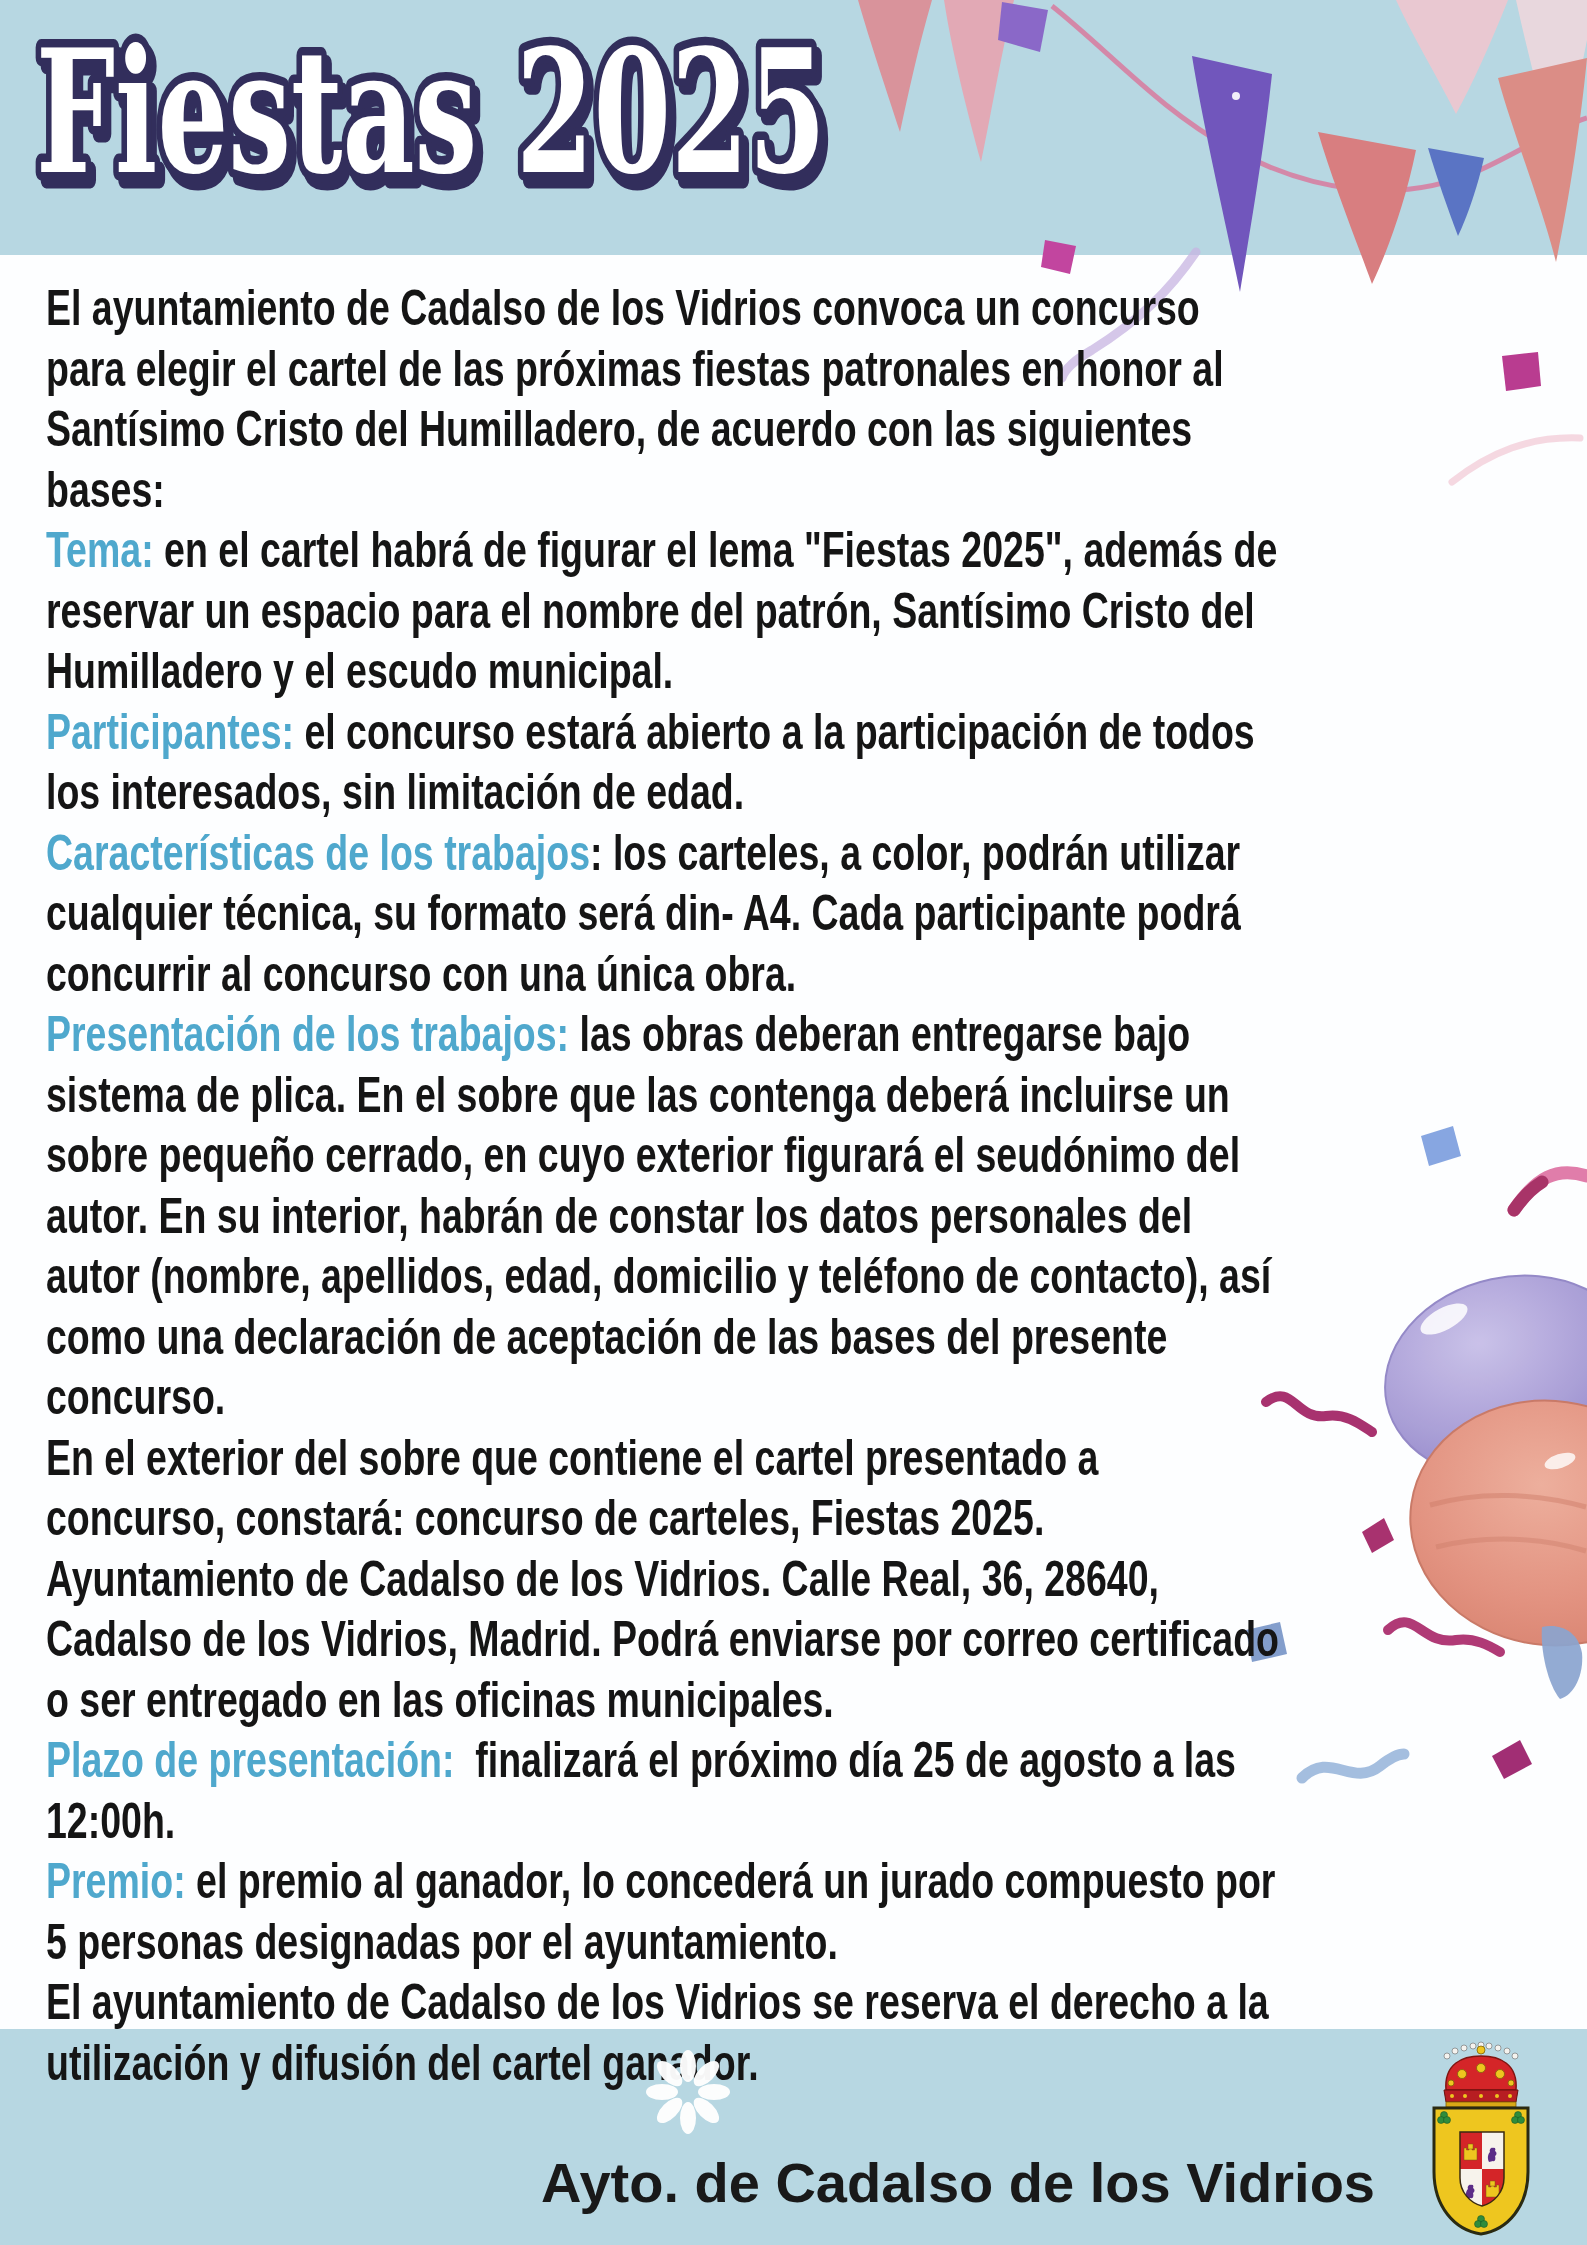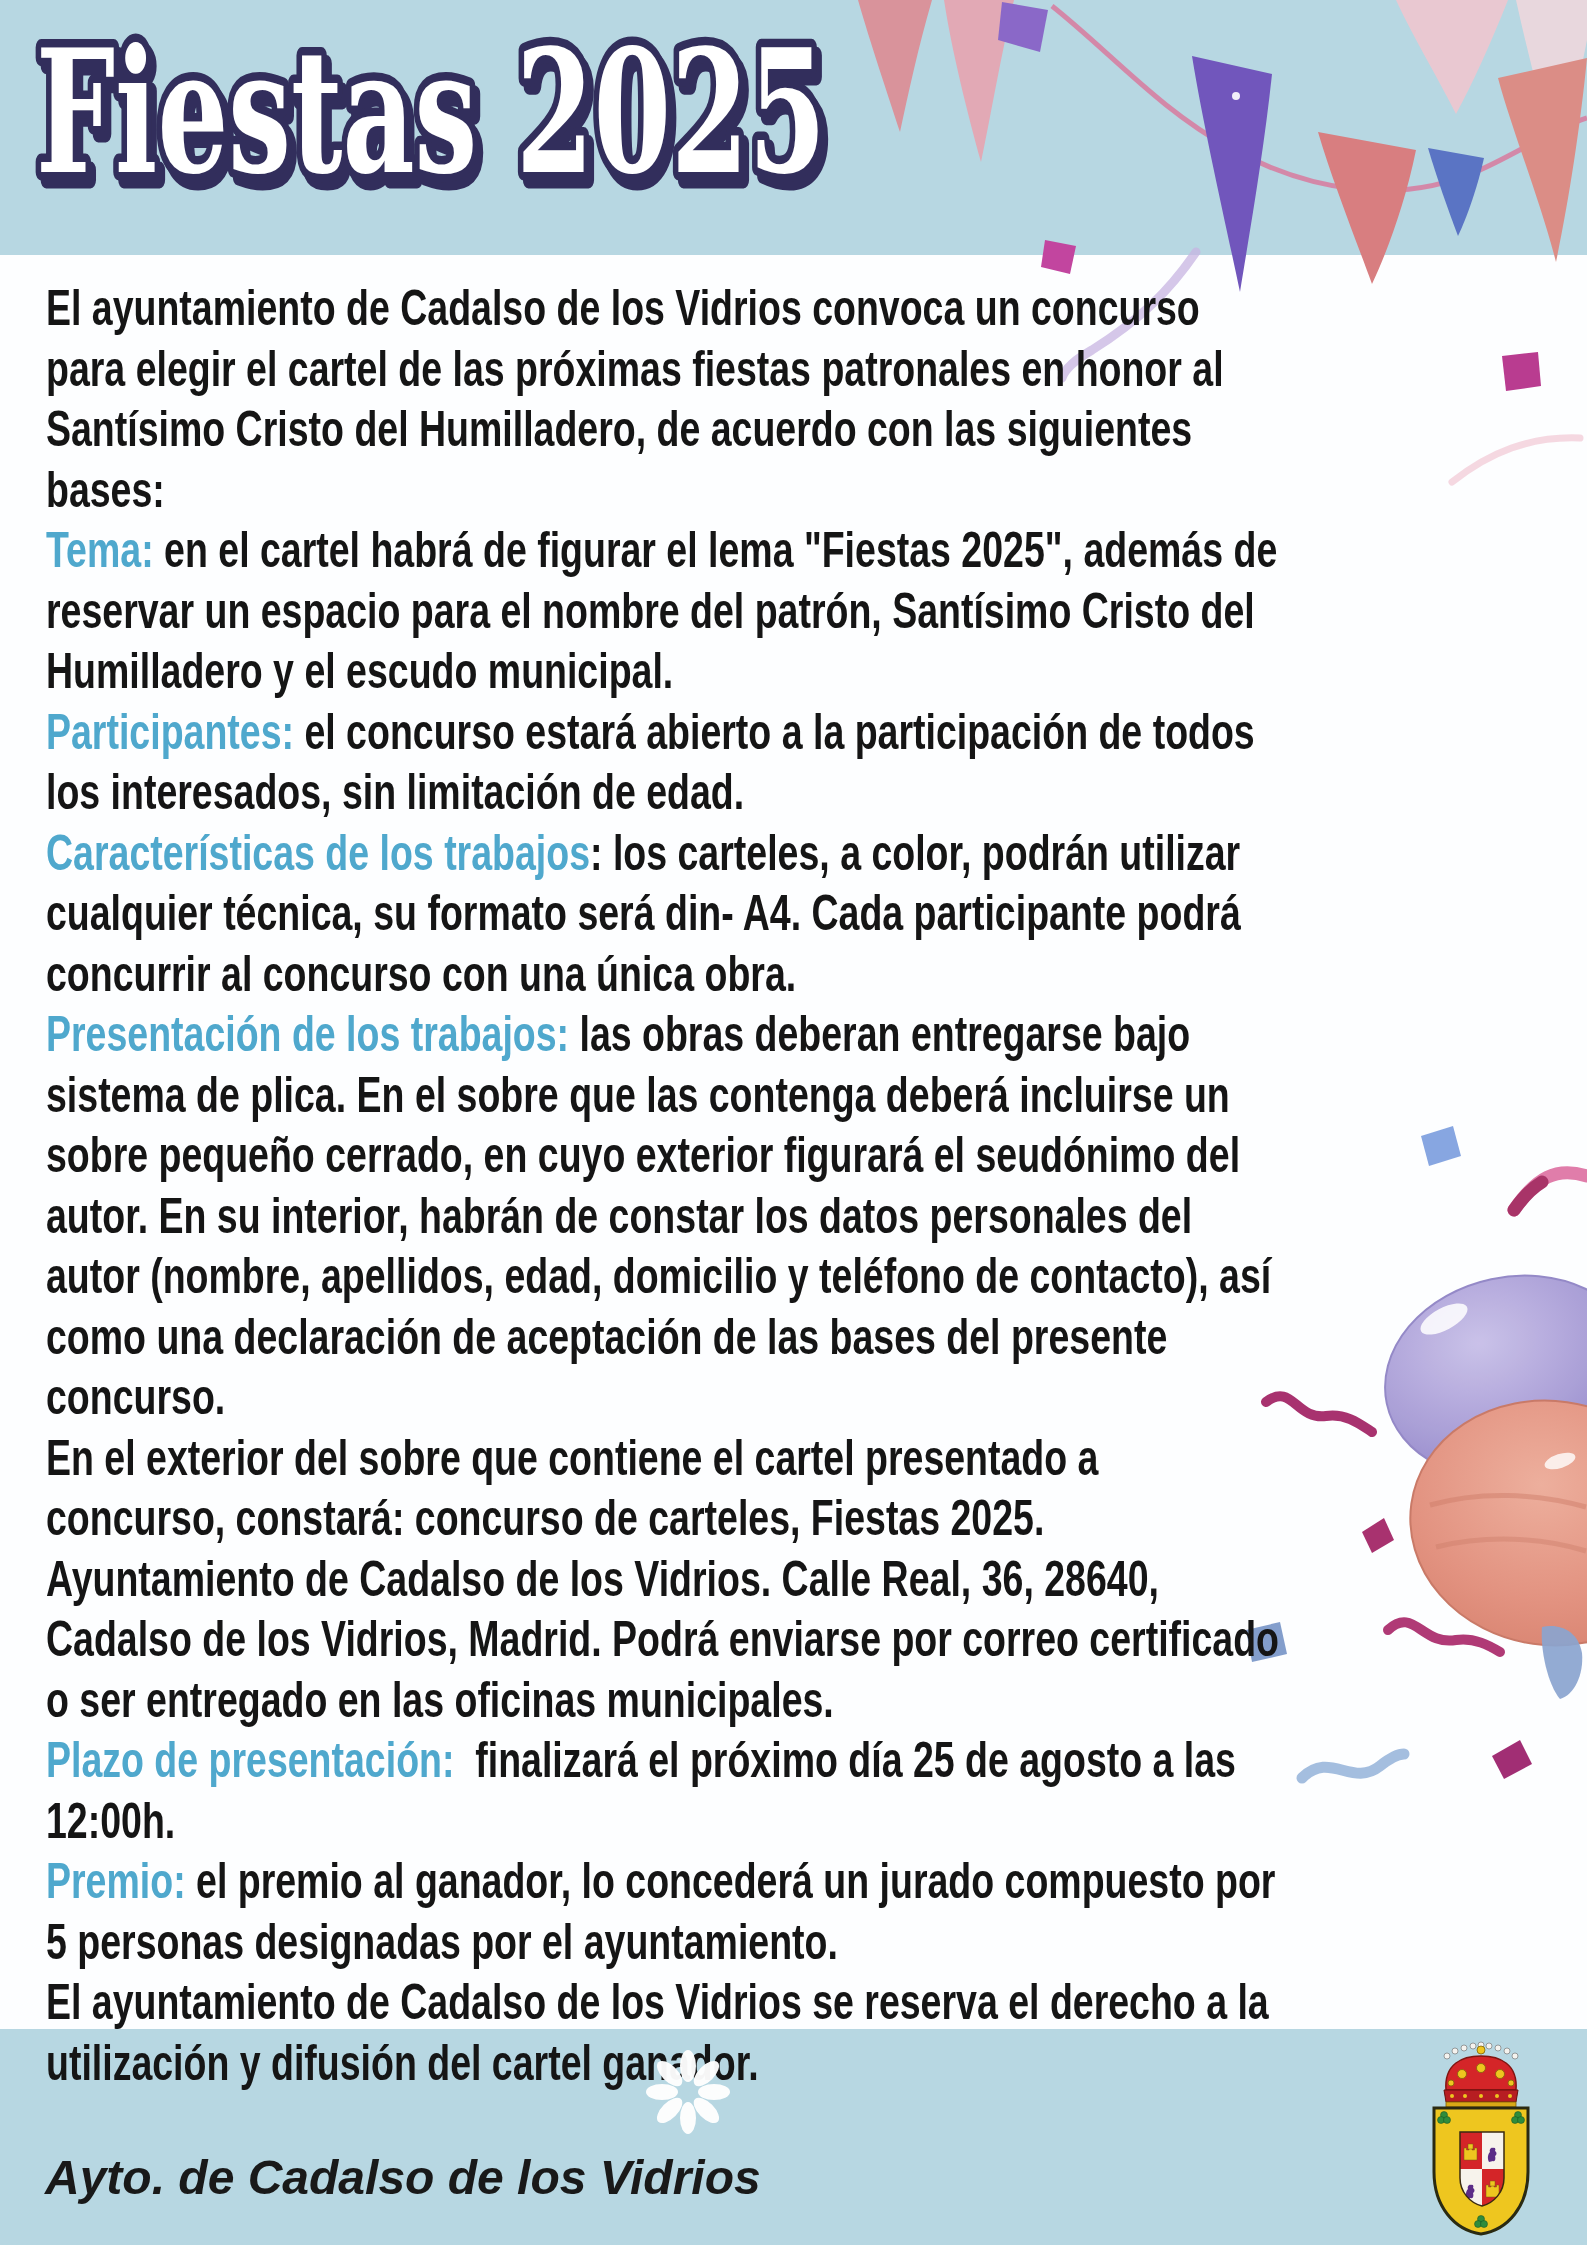--- a/index.html
+++ b/index.html
@@ -22,21 +22,21 @@
     color:#151515;
   }
   .bl{
     font-size:50px; font-weight:bold; line-height:60.5px; white-space:pre;
     transform:scaleX(0.75); transform-origin:0 50%;
   }
   .kw{color:#4fa8cd;}
   .flower-svg{position:absolute;left:638px;top:2042px;z-index:3;}
   .signature{
     position:absolute; left:45px; top:2150px; width:1330px; z-index:4;
-    text-align:left; font-size:48px; font-weight:bold; color:#191919;font-style:italic;
+    text-align:right; font-size:56px; font-weight:bold; color:#191919;
   }
   .arms-svg{position:absolute;left:1420px;top:2040px;z-index:4;}
 </style>
 </head>
 <body>
 
 <div class="poster">
 
   <div class="header-band"></div>
   <div class="white-band"></div>

